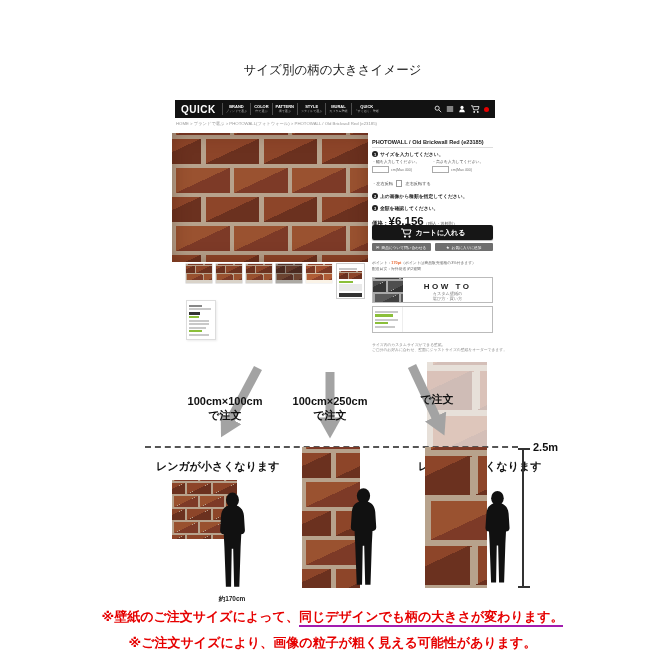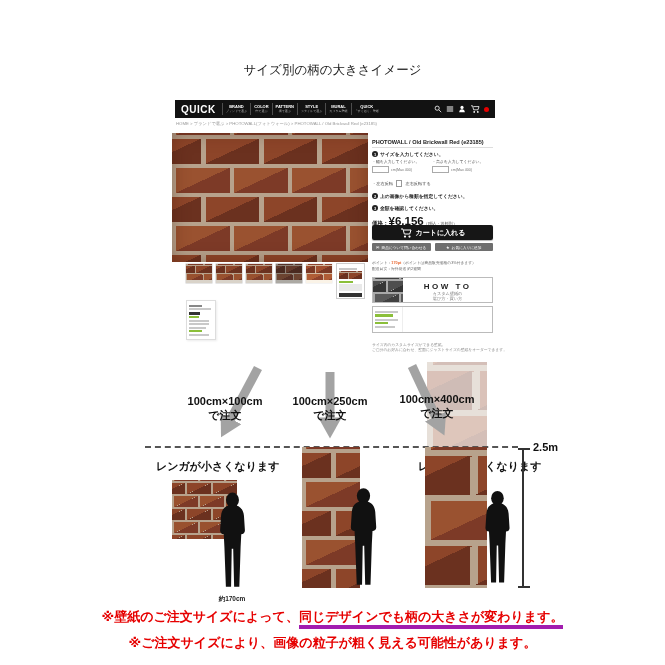--- a/index.html
+++ b/index.html
@@ -106,21 +106,21 @@
   .measure{left:522px;top:448px;height:140px;border-left:2px solid #333;}
   .measure:before,.measure:after{content:"";position:absolute;left:-6px;width:12px;border-top:2px solid #333;}
   .measure:before{top:0;}
   .measure:after{bottom:0;}
   .measurelabel{left:533px;top:441px;font-size:11px;font-weight:800;}
   .person{fill:#111;}
   .pheight{width:60px;text-align:center;font-size:6.5px;font-weight:700;color:#222;}
 
   
   .warn{left:0;width:665px;text-align:center;font-size:13px;font-weight:800;color:#e60000;white-space:nowrap;}
-  .warn .ul{border-bottom:4px solid #a21caf;padding-bottom:1px;}
+  .warn .ul{border-bottom:2px solid #a21caf;padding-bottom:1px;}
 </style>
 </head>
 <body>
 
 <div id="stage">
 
   <svg width="0" height="0" style="position:absolute">
     <defs>
       <symbol id="person" viewBox="0 0 40 110">
         <ellipse cx="20.5" cy="8.5" rx="7" ry="8"></ellipse>
@@ -325,21 +325,20 @@
 
   <div class="abs sizelabel" style="left:140px;top:395px">
     <div>100cm×100cm</div>
       <div>で注文</div>
   </div>
   <div class="abs sizelabel" style="left:245px;top:395px">
     <div>100cm×250cm</div>
       <div>で注文</div>
   </div>
   <div class="abs sizelabel" style="left:352px;top:393px">
-    <div>100cm×400cm</div>
       <div>で注文</div>
   </div>
 
   <div class="abs dashline"></div>
 
   <div class="abs caption" style="left:156px;top:459px">レンガが小さくなります</div>
   <div class="abs caption right" style="left:418px;top:459px">レンガが大きくなります</div>
 
   <div class="abs bricks bricks-s" style="left:172px;top:480px;width:65px;height:59px"></div>
   <div class="abs bricks bricks-m" style="left:302px;top:447px;width:58px;height:141px"></div>

